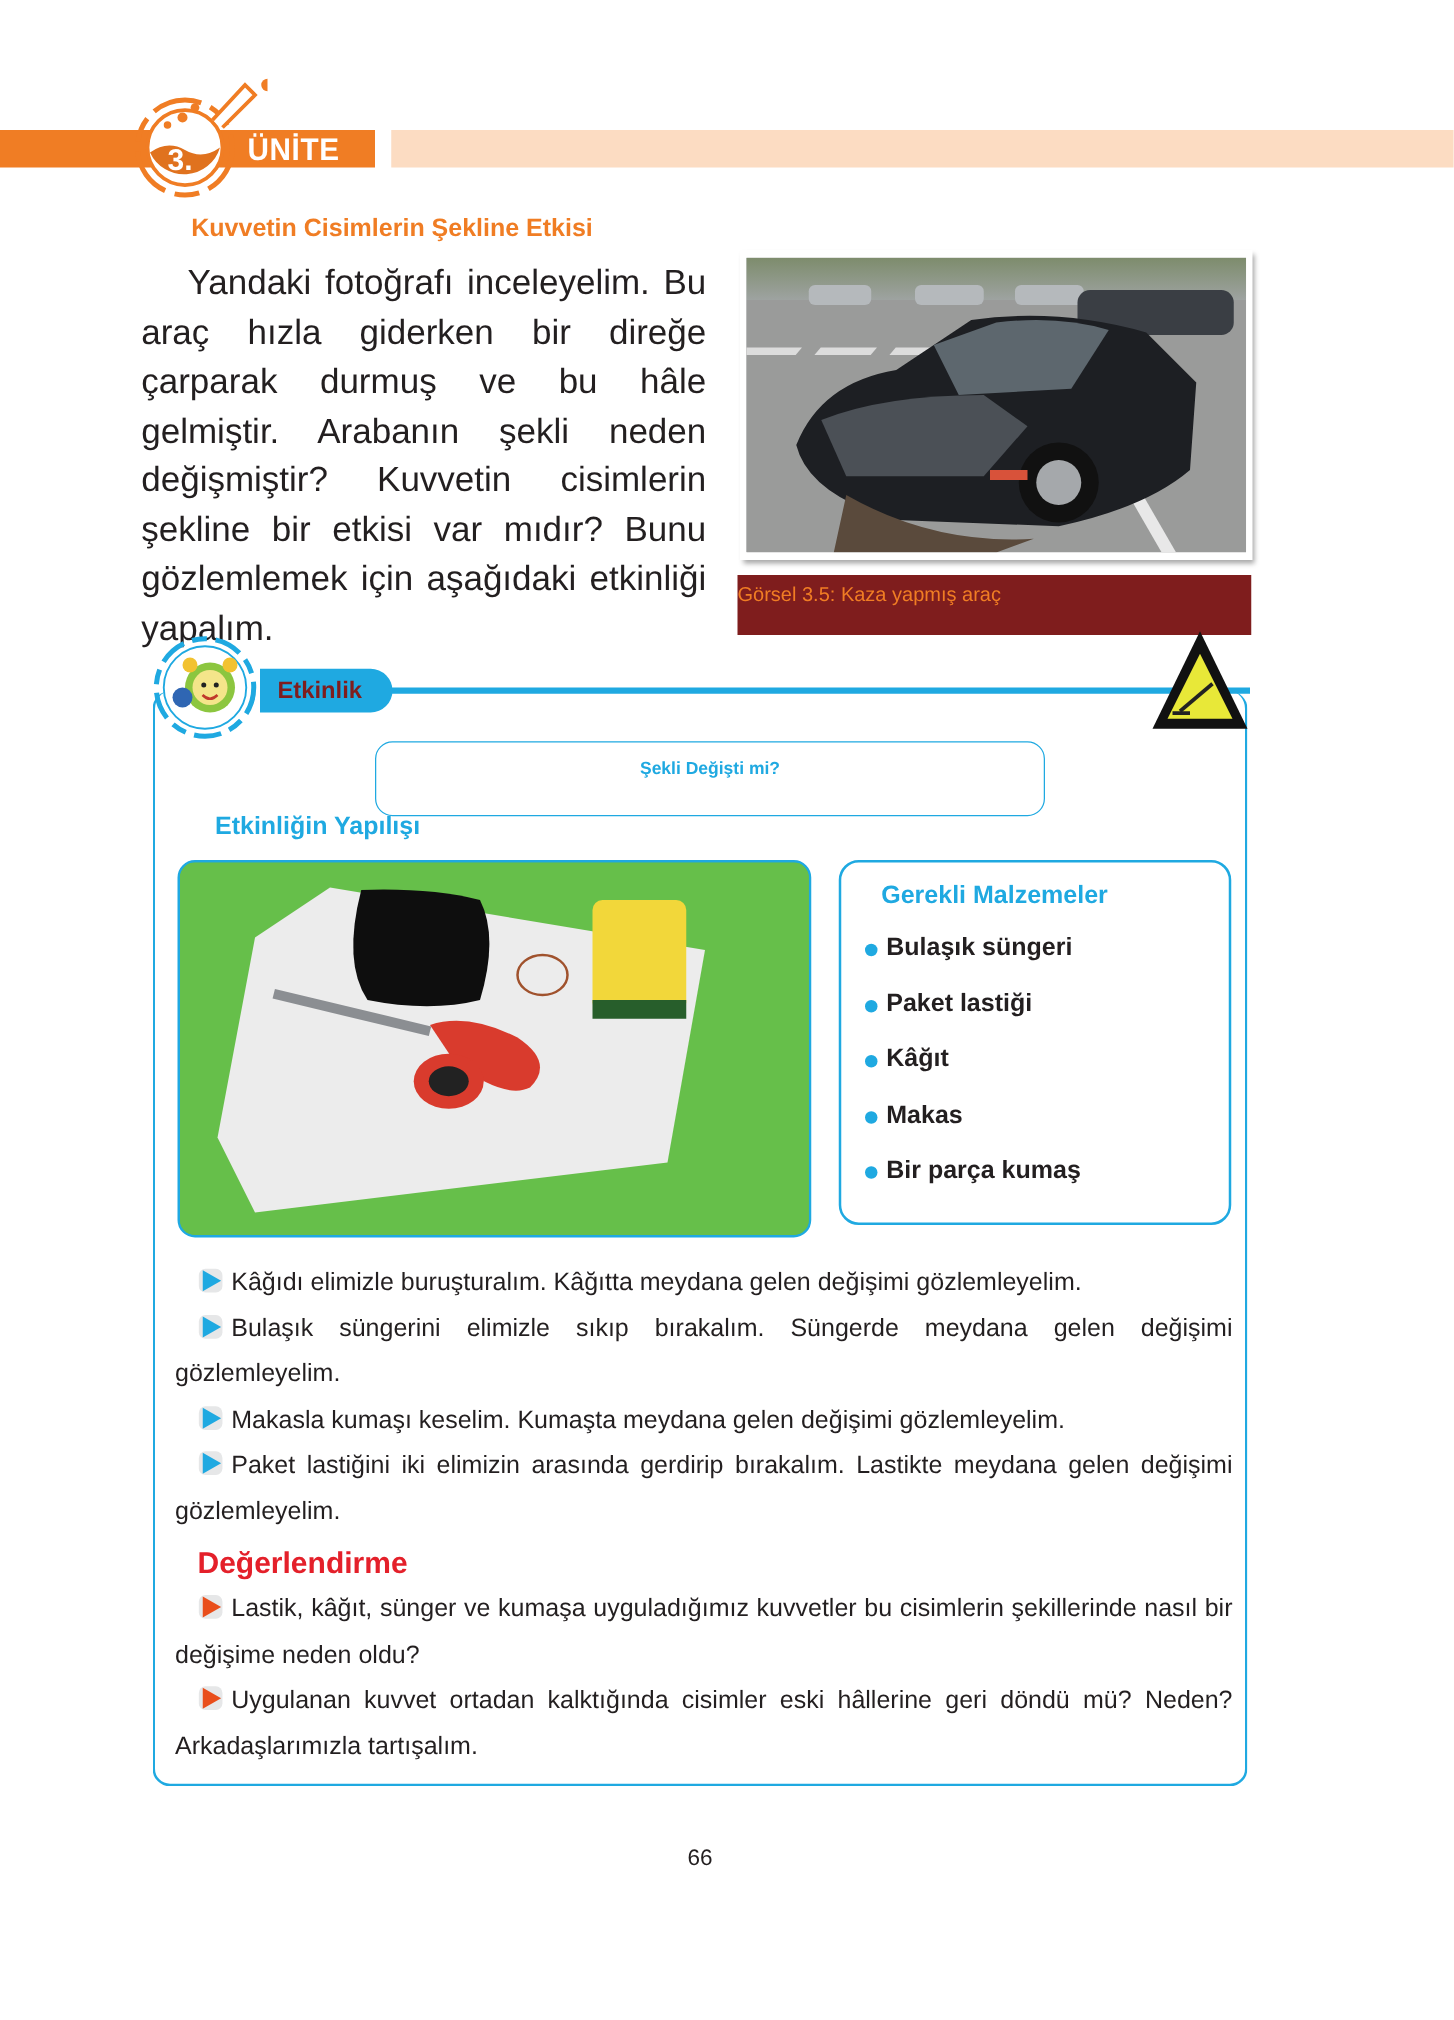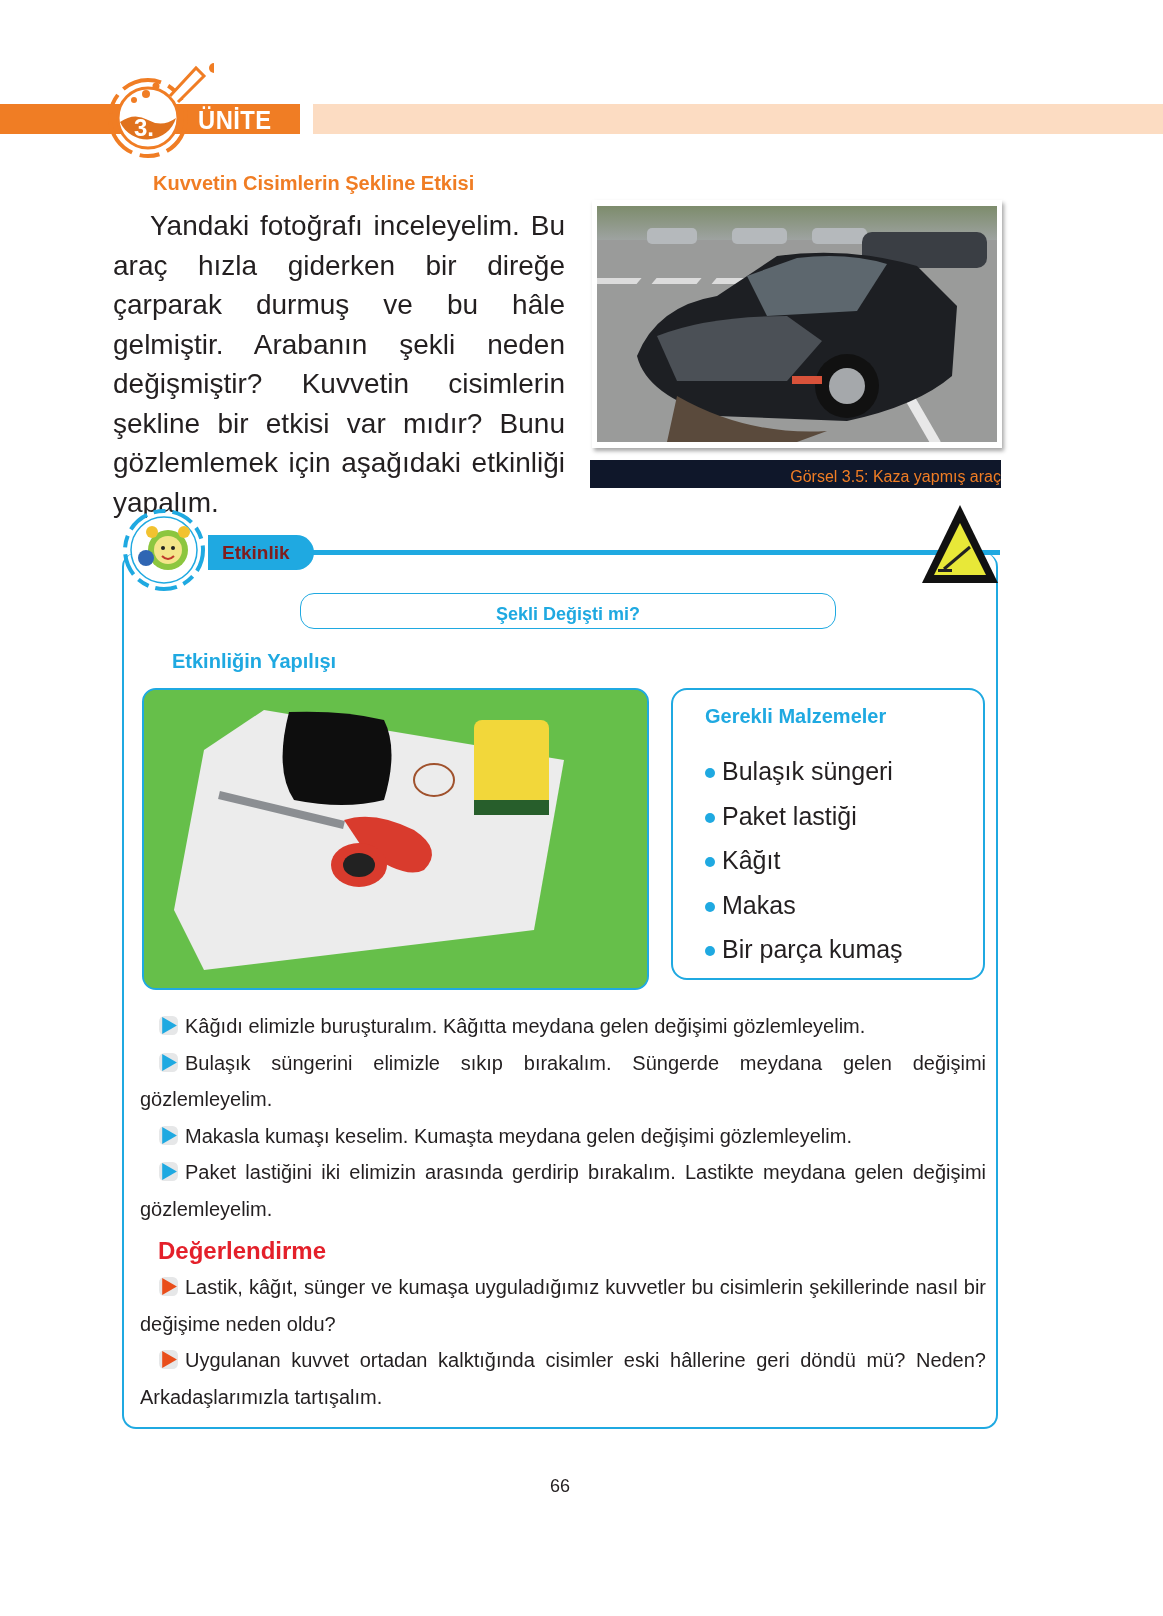--- a/index.html
+++ b/index.html
@@ -8,33 +8,33 @@
   
   .hdr-bar-left{left:0;top:104px;width:300px;height:30px;background:#f07d24;}
   .hdr-bar-right{left:313px;top:104px;width:850px;height:30px;background:#fcdcc2;}
   .hdr-flask{left:104px;top:56px;width:110px;height:110px;}
   .hdr-unite{left:198px;top:104px;height:30px;line-height:32px;color:#fff;font-weight:bold;font-size:25px;letter-spacing:0.5px;transform:scaleX(0.95);transform-origin:left;}
   
   .sec-title{left:153px;top:172px;font-size:20px;font-weight:bold;color:#f07d24;}
   .intro{left:113px;top:206px;width:452px;font-size:28px;line-height:39.5px;text-align:justify;text-indent:37px;color:#231f20;}
   .photo-frame{left:592px;top:200px;width:410px;height:248px;background:#fff;box-shadow:2px 3px 4px rgba(0,0,0,0.35);}
   .photo{left:597px;top:206px;width:400px;height:236px;overflow:hidden;}
-  .caption{left:590px;top:460px;width:411px;height:28px;background:#0f172a;color:#f07d24;font-size:16px;line-height:34px;text-align:right;}
+  .caption{left:590px;top:460px;width:411px;height:48px;background:#7f1d1d;color:#f07d24;font-size:16px;line-height:34px;text-align:left;}
   
   .act-box{left:122px;top:553px;width:876px;height:876px;border:2.5px solid #1fa9e1;border-radius:14px;border-top:none;box-sizing:border-box;}
   .act-line{left:300px;top:550px;width:700px;height:5px;background:#1fa9e1;}
   .act-tab{left:208px;top:535px;width:106px;height:35px;background:#1fa9e1;border-radius:0 18px 18px 0;color:#7f1d1d;font-weight:bold;font-size:19px;line-height:36px;padding-left:14px;box-sizing:border-box;}
   .act-icon{left:122px;top:508px;width:85px;height:85px;}
   .warn{left:920px;top:503px;width:80px;height:82px;}
-  .subtitle-box{left:300px;top:593px;width:536px;height:36px;border:1.5px solid #1fa9e1;border-radius:14px;box-sizing:border-box;text-align:center;line-height:40px;font-weight:bold;font-size:18px;color:#1fa9e1;}
+  .subtitle-box{left:300px;top:593px;width:536px;height:60px;border:1.5px solid #1fa9e1;border-radius:14px;box-sizing:border-box;text-align:center;line-height:40px;font-weight:bold;font-size:14px;color:#1fa9e1;}
   .how-title{left:172px;top:650px;font-weight:bold;font-size:20px;color:#1fa9e1;}
   .mat-photo{left:142px;top:688px;width:507px;height:302px;border:2px solid #1fa9e1;border-radius:14px;overflow:hidden;box-sizing:border-box;background:#66bf4a;}
   .mat-box{left:671px;top:688px;width:314px;height:292px;border:2px solid #1fa9e1;border-radius:16px;box-sizing:border-box;}
   .mat-title{left:705px;top:705px;font-weight:bold;font-size:20px;color:#1fa9e1;}
-  .mat-list{left:692px;top:742px;margin:13px;padding:0;list-style:none;font-size:25px;}
+  .mat-list{left:692px;top:742px;margin:0;padding:0;list-style:none;font-size:20px;font-weight:bold;}
   .mat-list li{height:44.5px;line-height:33px;position:relative;padding-left:17px;}
   .mat-list li .dot{position:absolute;left:0;top:13px;width:10px;height:10px;border-radius:50%;background:#1fa9e1;}
   .steps{left:140px;top:1008px;width:846px;font-size:20px;line-height:36.5px;color:#231f20;}
   .para{margin:0;text-align:justify;text-align-last:left;}
   .para .arr{display:inline-block;width:21px;height:21px;margin-left:18px;margin-right:6px;vertical-align:-3px;}
   .eval-title{font-weight:bold;color:#e4202a;font-size:24px;margin:6px 0 0 18px;line-height:36px;}
   .page-num{left:0;width:1120px;top:1476px;text-align:center;font-size:18px;color:#231f20;}
 </style>
 </head>
 <body>

